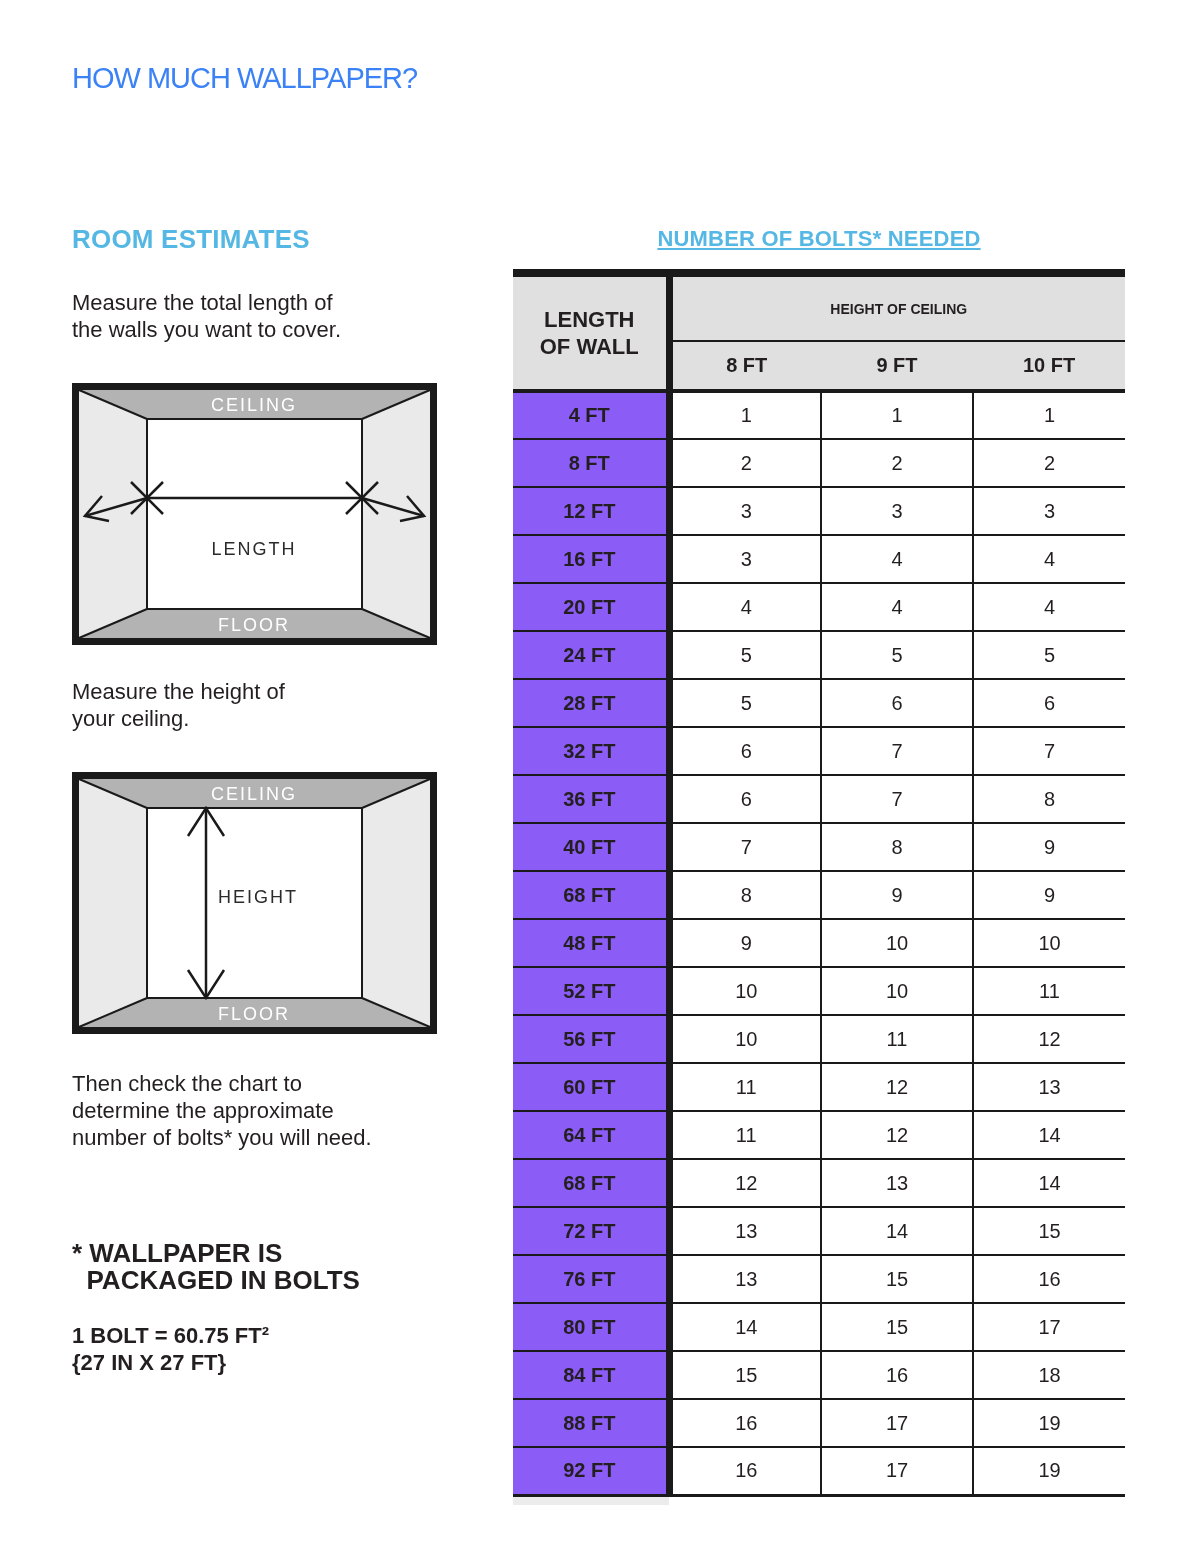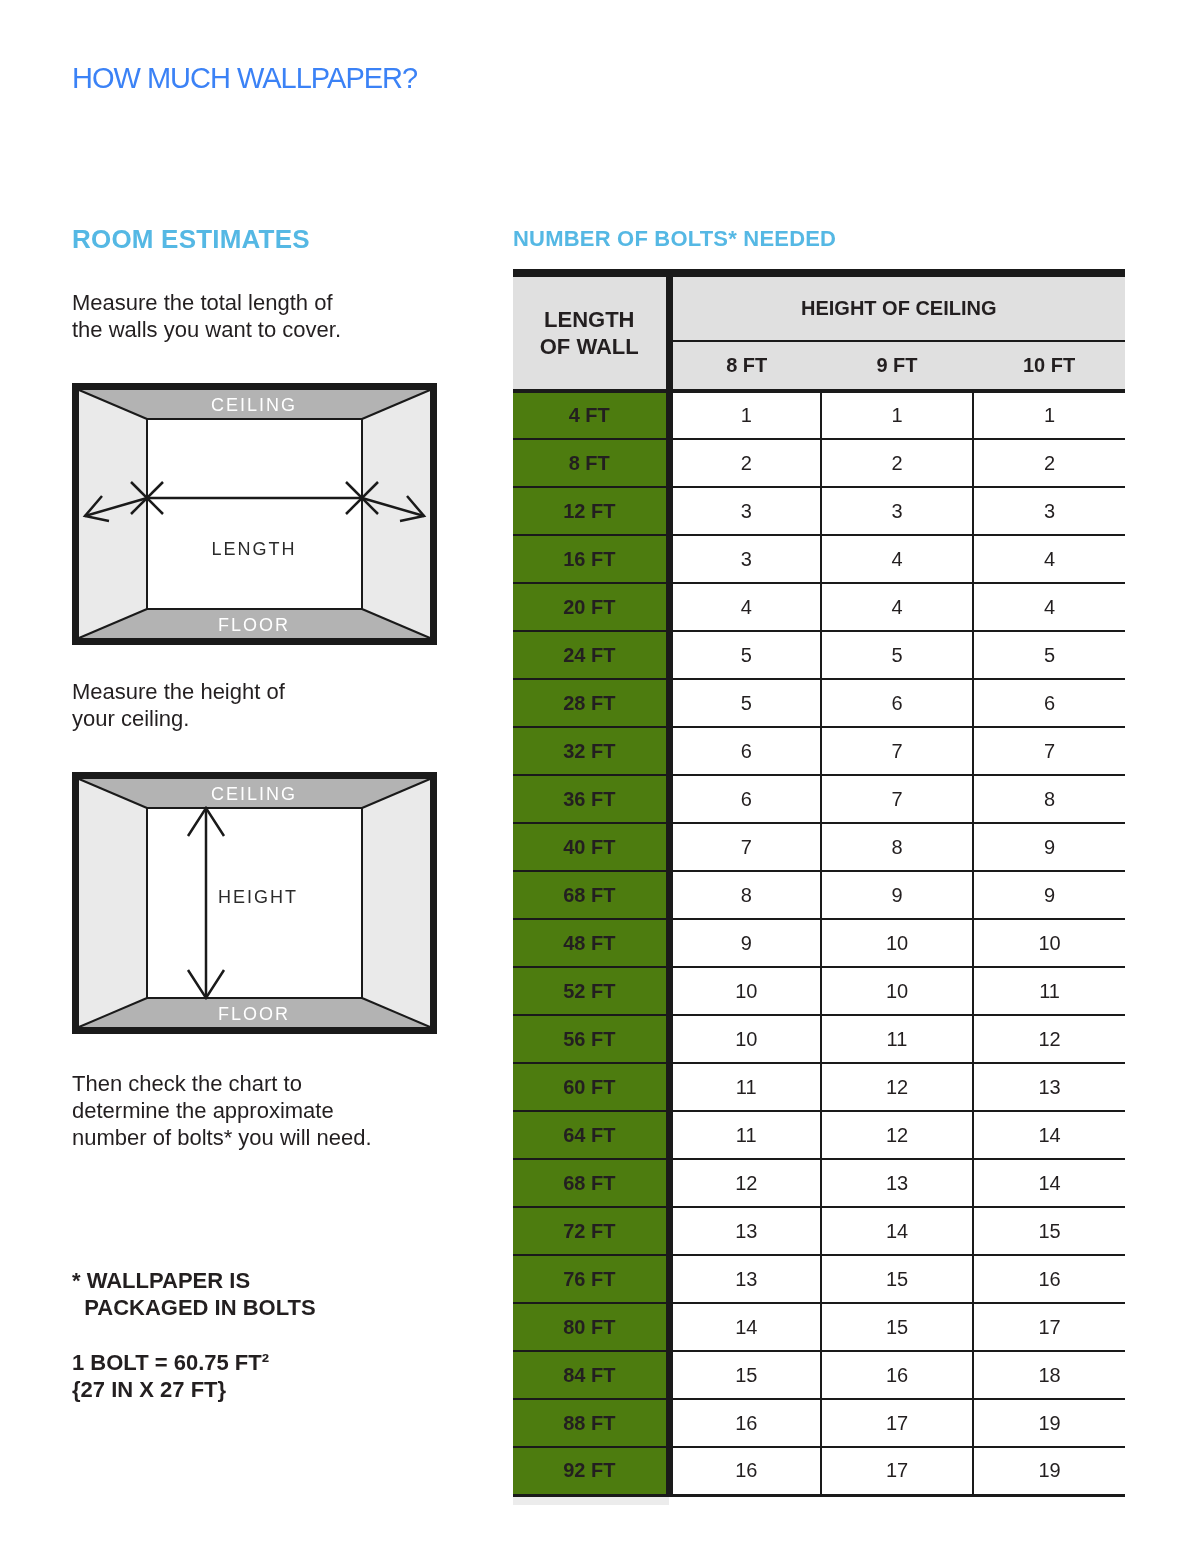--- a/index.html
+++ b/index.html
@@ -20,59 +20,59 @@
     font-size: 26px; font-weight: bold; color: #55b8e4; letter-spacing: 0.2px;
   }
   .body-text {
     font-size: 22px; line-height: 27px; color: #231f20; white-space: pre-line;
   }
   .p-step1 { margin-top: 34px; }
   .diagram { display: block; margin-top: 40px; }
   .p-step2 { margin-top: 33px; }
   .p-step3 { margin-top: 36px; }
   .footnote {
-    margin-top: 116px; font-size: 22px; line-height: 27px;
+    margin-top: 89px; font-size: 26px; line-height: 27px;
     font-weight: bold; white-space: pre-wrap;
   }
   .bolt-size {
     margin-top: 28px; font-size: 22px; line-height: 27px;
     font-weight: bold; white-space: pre-line;
   }
   .diagram-label { font-size: 18px; letter-spacing: 2px; }
   
   .right-col { position: absolute; left: 513px; top: 226px; width: 620px; }
   .table-heading {
     font-size: 22px; font-weight: bold; color: #55b8e4;
-    width: 612px; letter-spacing: 0.2px;
+    text-align: center; width: 612px; letter-spacing: 0.2px; text-decoration: underline;
   }
   table.bolts-table {
     border-collapse: collapse; width: 612px; margin-top: 17px;
     border-top: 8px solid #1a1a1a; table-layout: fixed;
   }
   .bolts-table col.c-label { width: 156px; }
   .bolts-table col.c-val { width: 152px; }
   .bolts-table th, .bolts-table td {
     text-align: center; vertical-align: middle; color: #231f20;
   }
   .bolts-table thead th { background: #e0e0e0; }
   th.corner {
     background: #e0e0e0; font-size: 22px; font-weight: bold;
     white-space: pre-line; line-height: 27px;
     border-right: 7px solid #1a1a1a; border-bottom: 4px solid #1a1a1a;
   }
   th.group-header {
-    font-size: 20px; font-weight: bold; height: 68px;
+    font-size: 14px; font-weight: bold; height: 68px;
     border-bottom: 2px solid #1a1a1a;
   }
   th.col-header {
     font-size: 20px; font-weight: bold; height: 50px;
     border-bottom: 4px solid #1a1a1a;
   }
   .bolts-table tbody th {
-    background: #4d7c0f; font-size: 20px; font-weight: bold;
+    background: #8b5cf6; font-size: 20px; font-weight: bold;
     height: 48px; border-right: 7px solid #1a1a1a;
     border-top: 2px solid #1a1a1a; border-bottom: 2px solid #1a1a1a;
   }
   .bolts-table tbody td {
     background: #ffffff; font-size: 20px; height: 48px;
     border: 2px solid #1a1a1a; border-right: 2px solid #1a1a1a;
   }
   .bolts-table tbody td:last-child { border-right: none; }
   .bolts-table tbody tr:last-child th,
   .bolts-table tbody tr:last-child td { border-bottom: 3px solid #1a1a1a; }

